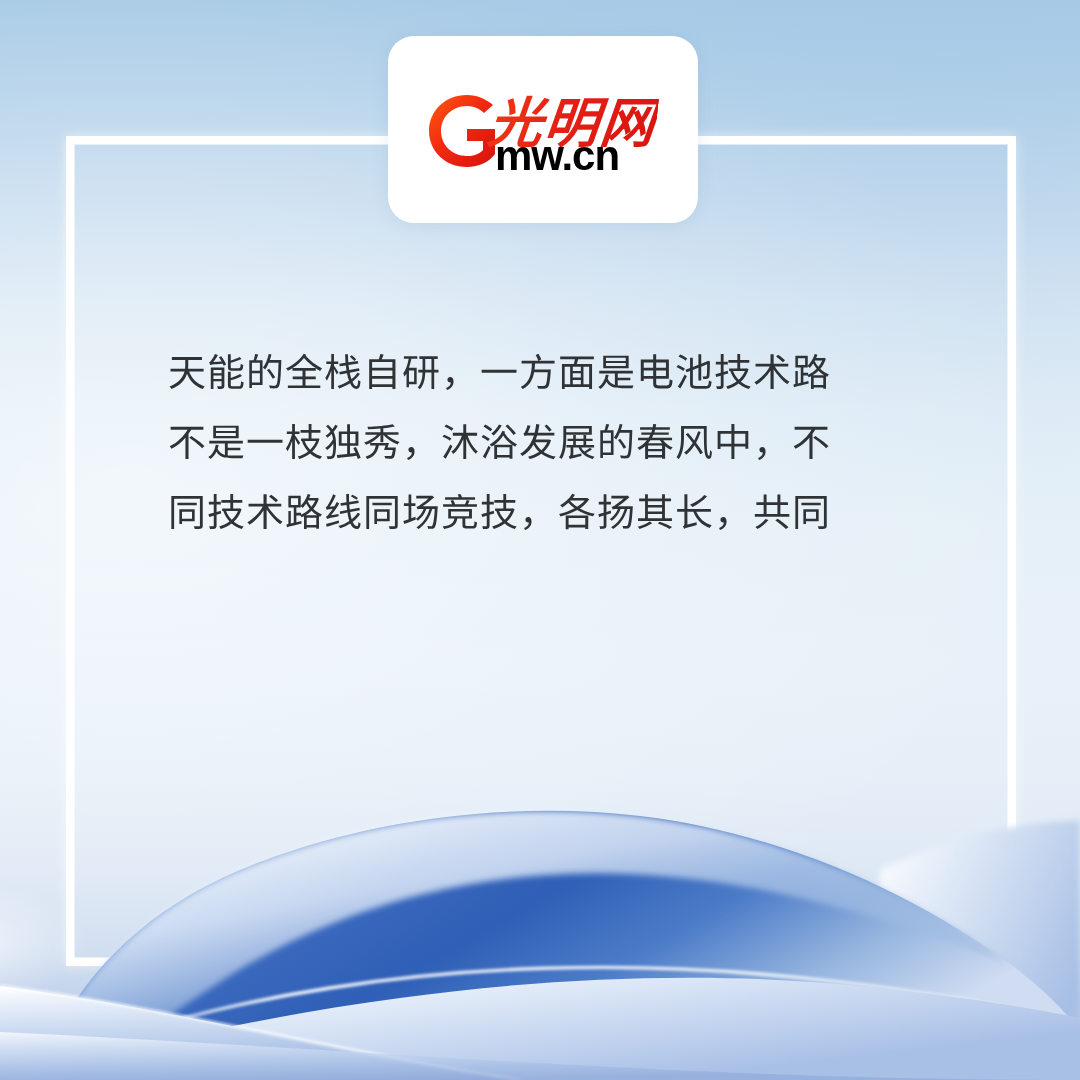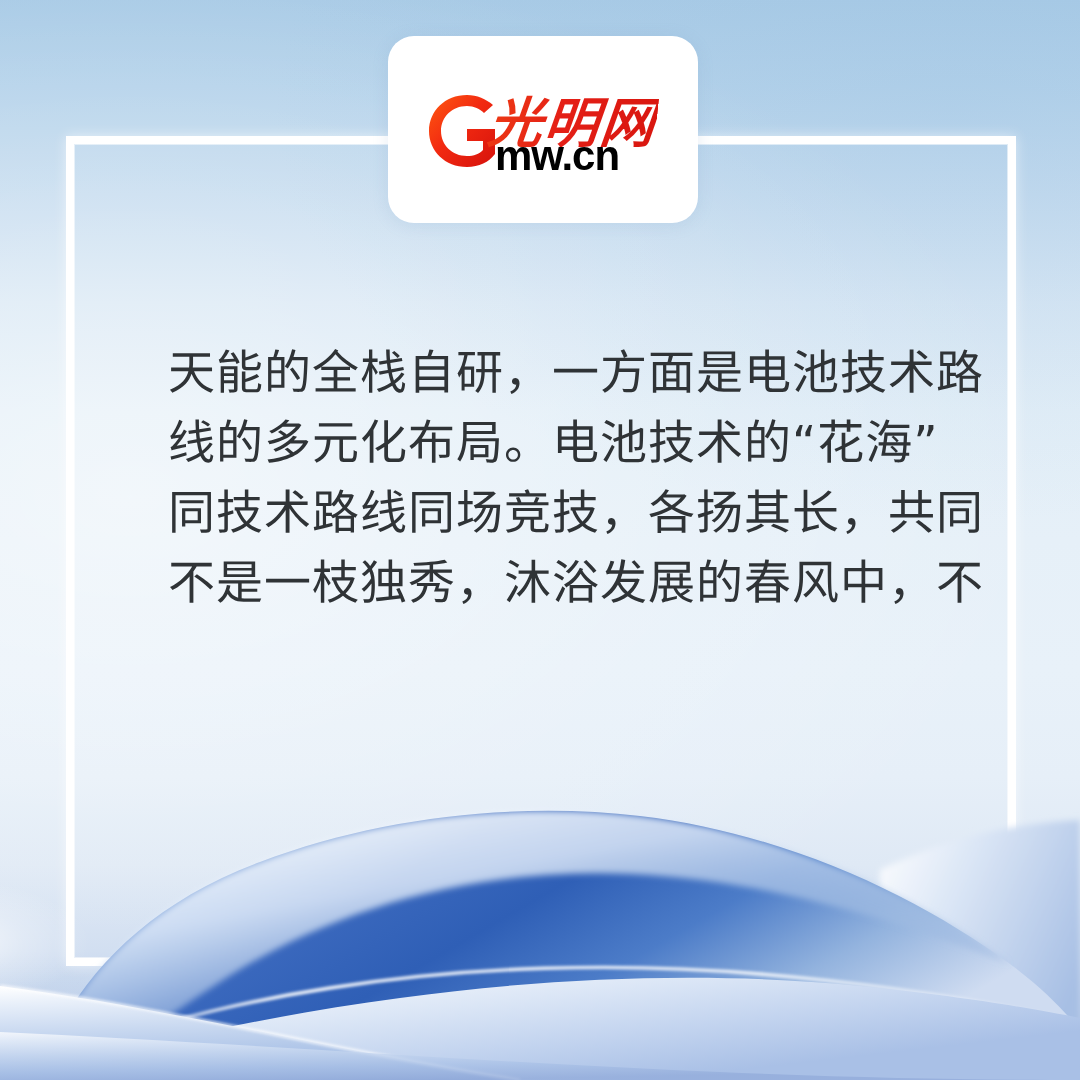--- a/index.html
+++ b/index.html
@@ -131,21 +131,21 @@
   
   .copy {
     position: absolute;
     left: 168px;
     top: 338px;
     width: 776px;
     z-index: 5;
   }
   .copy-line {
     font-family: "DejaVu Sans", "Liberation Sans", sans-serif;
-    font-size: 47px;
+    font-size: 38px;
     line-height: 70px;
     color: #2f3336;
     letter-spacing: 1px;
     white-space: nowrap;
   }
 
   
   .waves {
     position: absolute;
     left: 0;
@@ -243,23 +243,22 @@
       <path d="M0,236 C170,258 350,304 520,330" fill="none" stroke="#ffffff" stroke-width="2.4" opacity="0.9" filter="url(#soft1)"></path>
 
       <path d="M0,282 C220,292 480,312 720,322 C860,328 980,330 1080,330 L1080,330 L0,330 Z" fill="url(#duneFront)" opacity="0.75"></path>
 
       <ellipse cx="60" cy="186" rx="150" ry="60" fill="url(#leftFlare)"></ellipse>
     </svg>
   </div>
 
   <div class="copy">
     <div class="copy-line">天能的全栈自研，一方面是电池技术路</div>
-    <div class="copy-line">线的多元化布局。电池技术的“花海”</div>
+    <div class="copy-line">不是一枝独秀，沐浴发展的春风中，不</div>
     <div class="copy-line">同技术路线同场竞技，各扬其长，共同</div>
-    <div class="copy-line">不是一枝独秀，沐浴发展的春风中，不</div>
   </div>
 
   <div class="logo-card">
     <div class="logo-wrap">
 
       <svg class="logo-g" viewBox="0 0 72 76">
         <defs>
           <linearGradient id="gGrad" x1="0" y1="0" x2="1" y2="1">
             <stop offset="0%" stop-color="#ff5a10"></stop>
             <stop offset="45%" stop-color="#f22a11"></stop>

